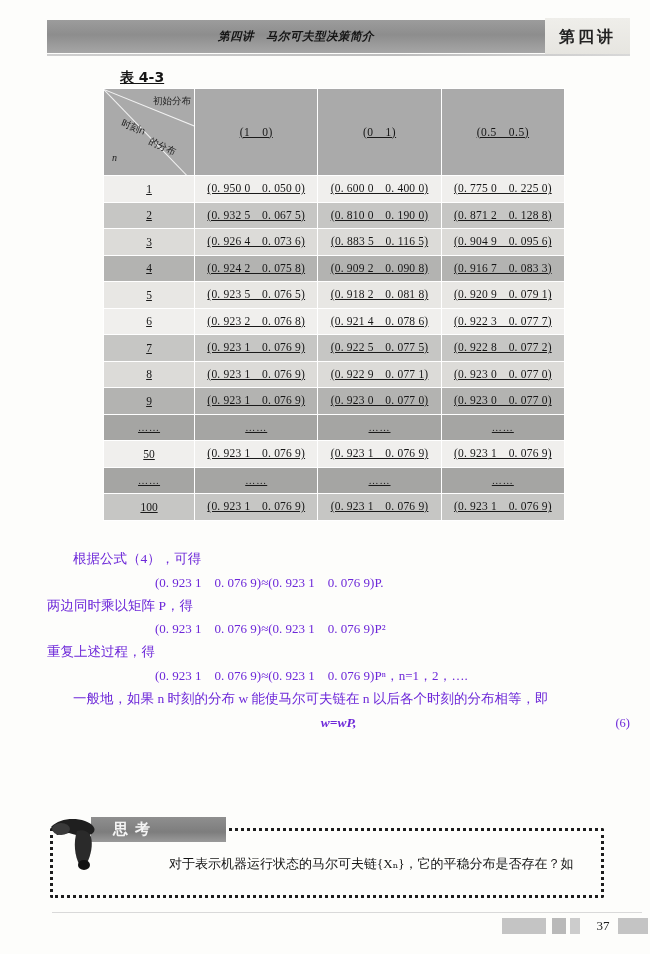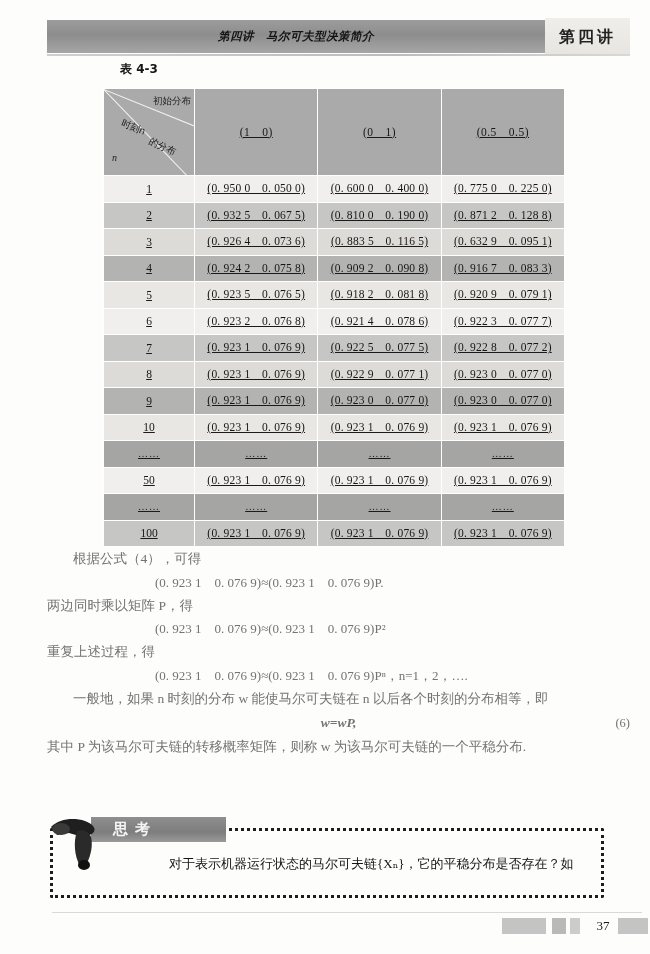--- a/index.html
+++ b/index.html
@@ -77,25 +77,26 @@
     top: 34px;
     width: 583px;
     height: 2px;
     background: linear-gradient(90deg,#cfcfcf,#bdbdbd 60%,#d8d8d8);
   }
 
   
   .table-caption {
     position: absolute;
     left: 120px;
-    top: 61px;
+    top: 69px;
     font-family: "DejaVu Sans", sans-serif;
-    font-size: 12px;
+    font-size: 14px;
     font-weight: bold;
     color: #151515;
+    text-decoration: underline;
   }
   .tbl-wrap {
     position: absolute;
     left: 103px;
     top: 88px;
     width: 462px;
     text-decoration: underline;
   }
   table.dist {
     border-collapse: collapse;
@@ -170,21 +171,21 @@
   td.num { letter-spacing: 0.2px; white-space: nowrap; }
 
   
   .body-text {
     position: absolute;
     left: 47px;
     top: 548px;
     width: 583px;
     font-size: 13.5px;
     line-height: 22.5px;
-    color: #737373;
+    color: #6d28d9;
   }
   .para { text-indent: 26px; margin: 0; }
   .para.noind { text-indent: 0; }
   .formula {
     margin: 0;
     padding-left: 108px;
     font-size: 13px;
     line-height: 24px;
     white-space: nowrap;
   }
@@ -333,21 +334,21 @@
         <tr class="band-b">
           <td class="col-n">2</td>
           <td class="col-d num">(0. 932 5　0. 067 5)</td>
           <td class="col-d num">(0. 810 0　0. 190 0)</td>
           <td class="col-d num">(0. 871 2　0. 128 8)</td>
         </tr>
         <tr class="band-c">
           <td class="col-n">3</td>
           <td class="col-d num">(0. 926 4　0. 073 6)</td>
           <td class="col-d num">(0. 883 5　0. 116 5)</td>
-          <td class="col-d num">(0. 632 9　0. 095 1)</td>
+          <td class="col-d num">(0. 904 9　0. 095 6)</td>
         </tr>
         <tr class="band-d">
           <td class="col-n">4</td>
           <td class="col-d num">(0. 924 2　0. 075 8)</td>
           <td class="col-d num">(0. 909 2　0. 090 8)</td>
           <td class="col-d num">(0. 916 7　0. 083 3)</td>
         </tr>
         <tr class="band-e">
           <td class="col-n">5</td>
           <td class="col-d num">(0. 923 5　0. 076 5)</td>
@@ -370,26 +371,20 @@
           <td class="col-n">8</td>
           <td class="col-d num">(0. 923 1　0. 076 9)</td>
           <td class="col-d num">(0. 922 9　0. 077 1)</td>
           <td class="col-d num">(0. 923 0　0. 077 0)</td>
         </tr>
         <tr class="band-d">
           <td class="col-n">9</td>
           <td class="col-d num">(0. 923 1　0. 076 9)</td>
           <td class="col-d num">(0. 923 0　0. 077 0)</td>
           <td class="col-d num">(0. 923 0　0. 077 0)</td>
-        </tr>
-        <tr class="band-e">
-          <td class="col-n">10</td>
-          <td class="col-d num">(0. 923 1　0. 076 9)</td>
-          <td class="col-d num">(0. 923 1　0. 076 9)</td>
-          <td class="col-d num">(0. 923 1　0. 076 9)</td>
         </tr>
         <tr class="ellip">
           <td class="col-n">……</td>
           <td class="col-d num">……</td>
           <td class="col-d num">……</td>
           <td class="col-d num">……</td>
         </tr>
         <tr class="band-a">
           <td class="col-n">50</td>
           <td class="col-d num">(0. 923 1　0. 076 9)</td>
@@ -417,21 +412,20 @@
   <p class="formula">(0. 923 1　0. 076 9)≈(0. 923 1　0. 076 9)P.</p>
   <p class="para noind">两边同时乘以矩阵 P，得</p>
   <p class="formula">(0. 923 1　0. 076 9)≈(0. 923 1　0. 076 9)P²</p>
   <p class="para noind">重复上述过程，得</p>
   <p class="formula">(0. 923 1　0. 076 9)≈(0. 923 1　0. 076 9)Pⁿ，n=1，2，….</p>
   <p class="para">一般地，如果 n 时刻的分布 w 能使马尔可夫链在 n 以后各个时刻的分布相等，即</p>
   <p class="formula-center">
     <span>w=wP,</span>
     <span class="eqno">(6)</span>
   </p>
-  <p class="para noind">其中 P 为该马尔可夫链的转移概率矩阵，则称 w 为该马尔可夫链的一个平稳分布.</p>
 </div>
 
 <div class="think">
   <div class="think-banner"></div>
   <div class="think-banner-text">思考</div>
   <svg class="think-pen" viewBox="0 0 74 62">
     <path d="M4 14 C12 6, 26 4, 38 8 C46 11, 50 16, 46 20 C42 24, 30 23, 22 20 L10 22 Z" fill="#1f1f1f"></path>
     <path d="M30 18 C36 16, 42 18, 44 24 C46 32, 44 42, 40 50 C38 54, 34 55, 32 51
              C28 43, 26 30, 30 18 Z" fill="#2a2a2a"></path>
     <ellipse cx="37" cy="52" rx="6" ry="5" fill="#111111"></ellipse>

